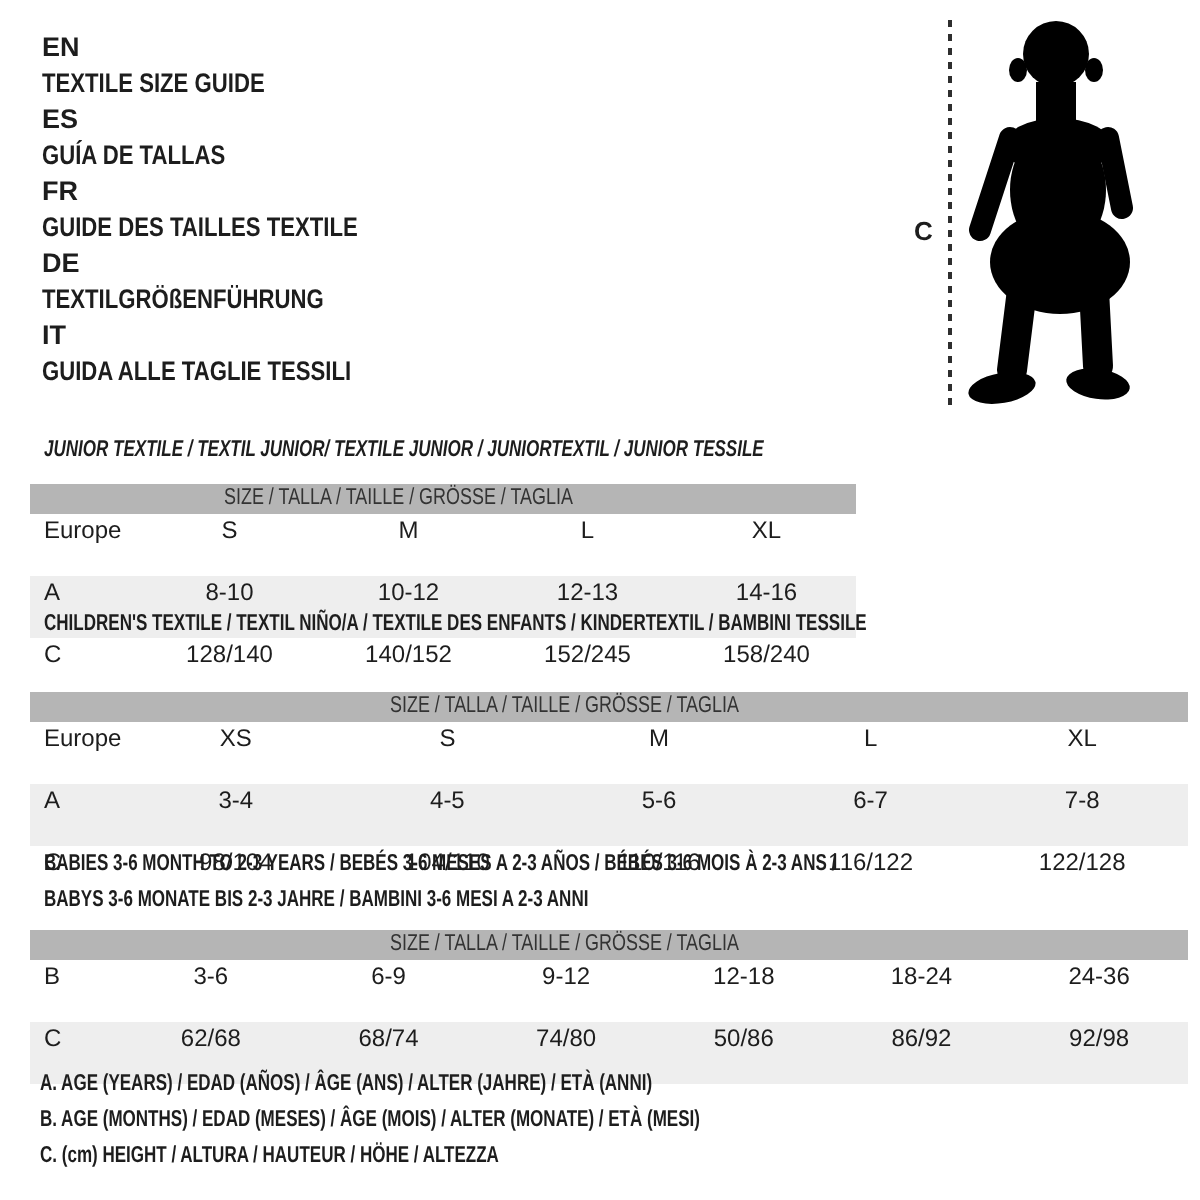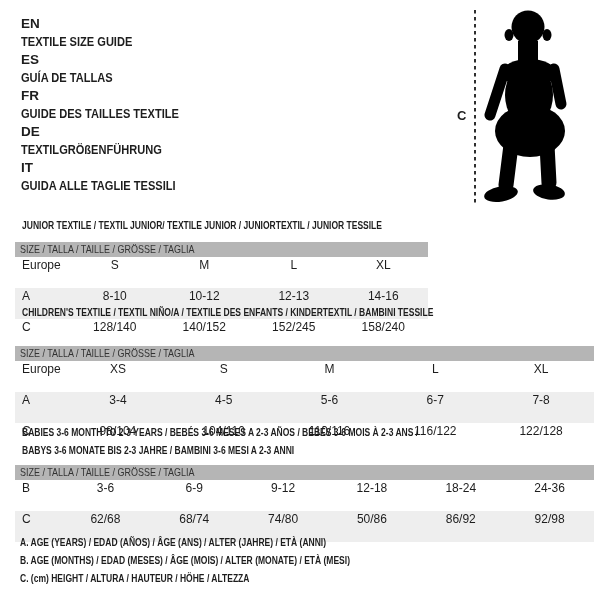--- a/index.html
+++ b/index.html
@@ -41,28 +41,29 @@
     font-size: 11.5px; font-weight: bold; line-height: 18px;
   }
   .tbl-title .cond { white-space: pre; }
   .tbl { position: absolute; left: 15px; }
   .tbl-bar {
     height: 15px; line-height: 15px;
     background: var(--table-header-bg);
     color: var(--table-header-text);
     padding-left: 5px;
     font-size: 11.5px;
+    text-align: center;
   }
   .tbl-bar .cond { transform: scaleX(0.78); }
   .tbl-row { display: flex; height: 31px; line-height: 17px; font-size: 12px; }
   .tbl-row.shaded { background: var(--row-alt-bg); }
   .row-label { flex: none; padding-left: 7px; }
   .cell { flex: 1 1 0; text-align: center; }
   #t1 { top: 242px; width: 413px; }
-  #t1-title { top: 216px; }
+  #t1-title { top: 216px; font-style: italic; }
   #t1 .row-label { width: 55px; }
   #t2 { top: 346px; width: 579px; }
   #t2-title { top: 303px; text-align: right; }
   #t2 .row-label { width: 50px; }
   #t3 { top: 465px; width: 579px; }
   #t3-title { top: 423px; }
   #t3 .row-label { width: 46px; }
   
   .footnotes { position: absolute; left: 20px; top: 533px; }
   .footnote { line-height: 18px; font-size: 11.5px; font-weight: bold; }

